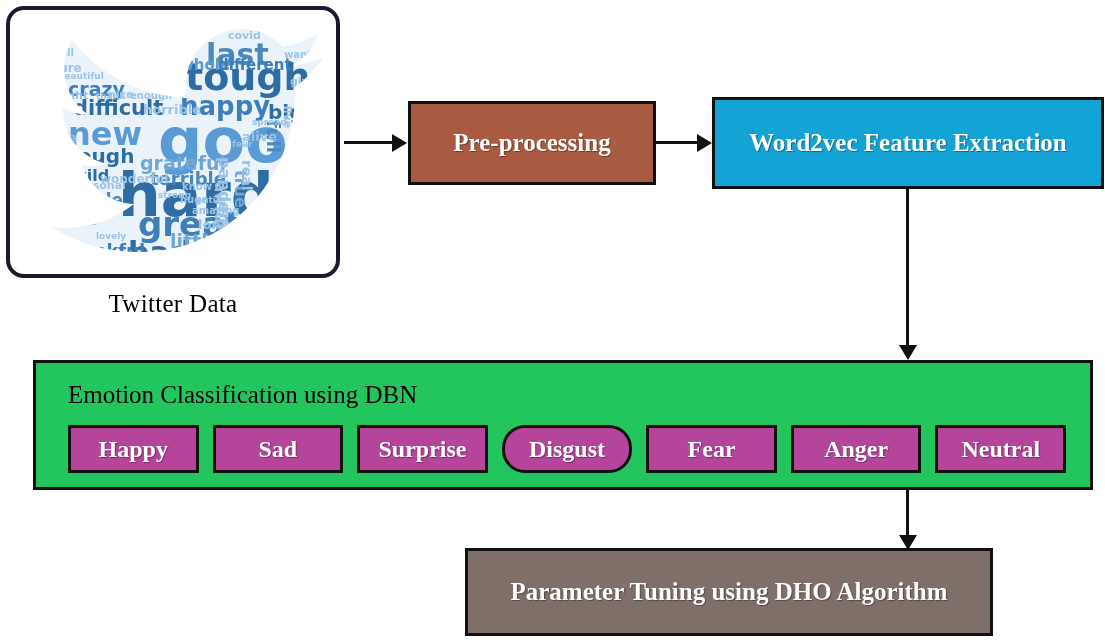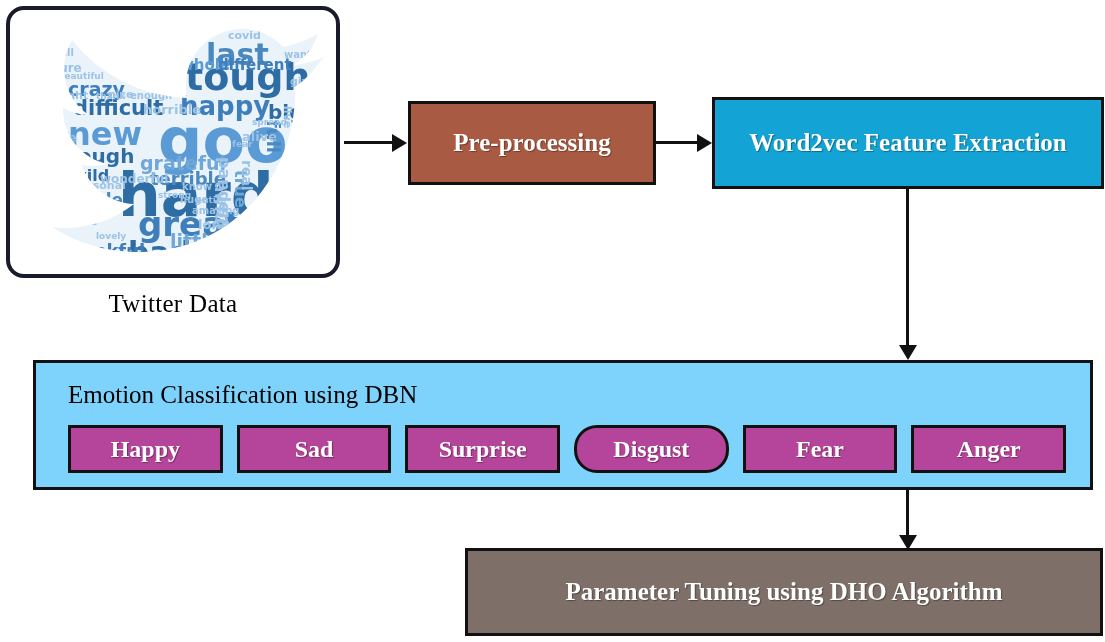--- a/index.html
+++ b/index.html
@@ -77,32 +77,32 @@
     font-size: 25px;
   }
   #word2vec-box {
     left: 712px; top: 97px;
     width: 392px; height: 92px;
     background: #13A3D4;
     font-size: 25px;
   }
   #dho-box {
     left: 465px; top: 548px;
-    width: 638px; height: 88px;
+    width: 528px; height: 88px;
     background: #7E7069;
     font-size: 25px;
   }
 
   
   #emotion-panel {
     position: absolute;
     left: 33px; top: 360px;
     width: 1060px; height: 130px;
     border: 3px solid #111111;
-    background: #7dd3fc;
+    background: #22c55e;
     box-sizing: border-box;
   }
   #emotion-title {
     position: absolute;
     left: 32px; top: 18px;
     font-family: "Liberation Serif", serif;
     font-size: 25px;
     color: #000000;
   }
   #emotion-row {
@@ -245,20 +245,21 @@
 
   <div id="emotion-panel">
     <div id="emotion-title">Emotion Classification using DBN</div>
     <div id="emotion-row">
         <div class="emotion-chip" style="background: rgb(181, 69, 154);">Happy</div>
         <div class="emotion-chip" style="background: rgb(181, 69, 154); text-align: center;">Sad</div>
         <div class="emotion-chip" style="background: rgb(181, 69, 154);">Surprise</div>
         <div class="emotion-chip" style="background: rgb(181, 69, 154); border-radius: 23px;">Disgust</div>
         <div class="emotion-chip" style="background: rgb(181, 69, 154);">Fear</div>
         <div class="emotion-chip" style="background: rgb(181, 69, 154);">Anger</div>
+        <div class="emotion-chip" style="background: rgb(181, 69, 154);">Neutral</div>
       </div>
   </div>
 
   <div class="conn v-line" style="left:906px; top:490px; height:48px;"></div>
   <div class="conn arrow-down" style="left:899px; top:535px;"></div>
 
   <div class="pbox" id="dho-box">Parameter Tuning using DHO Algorithm</div>
 
 </div>
 

